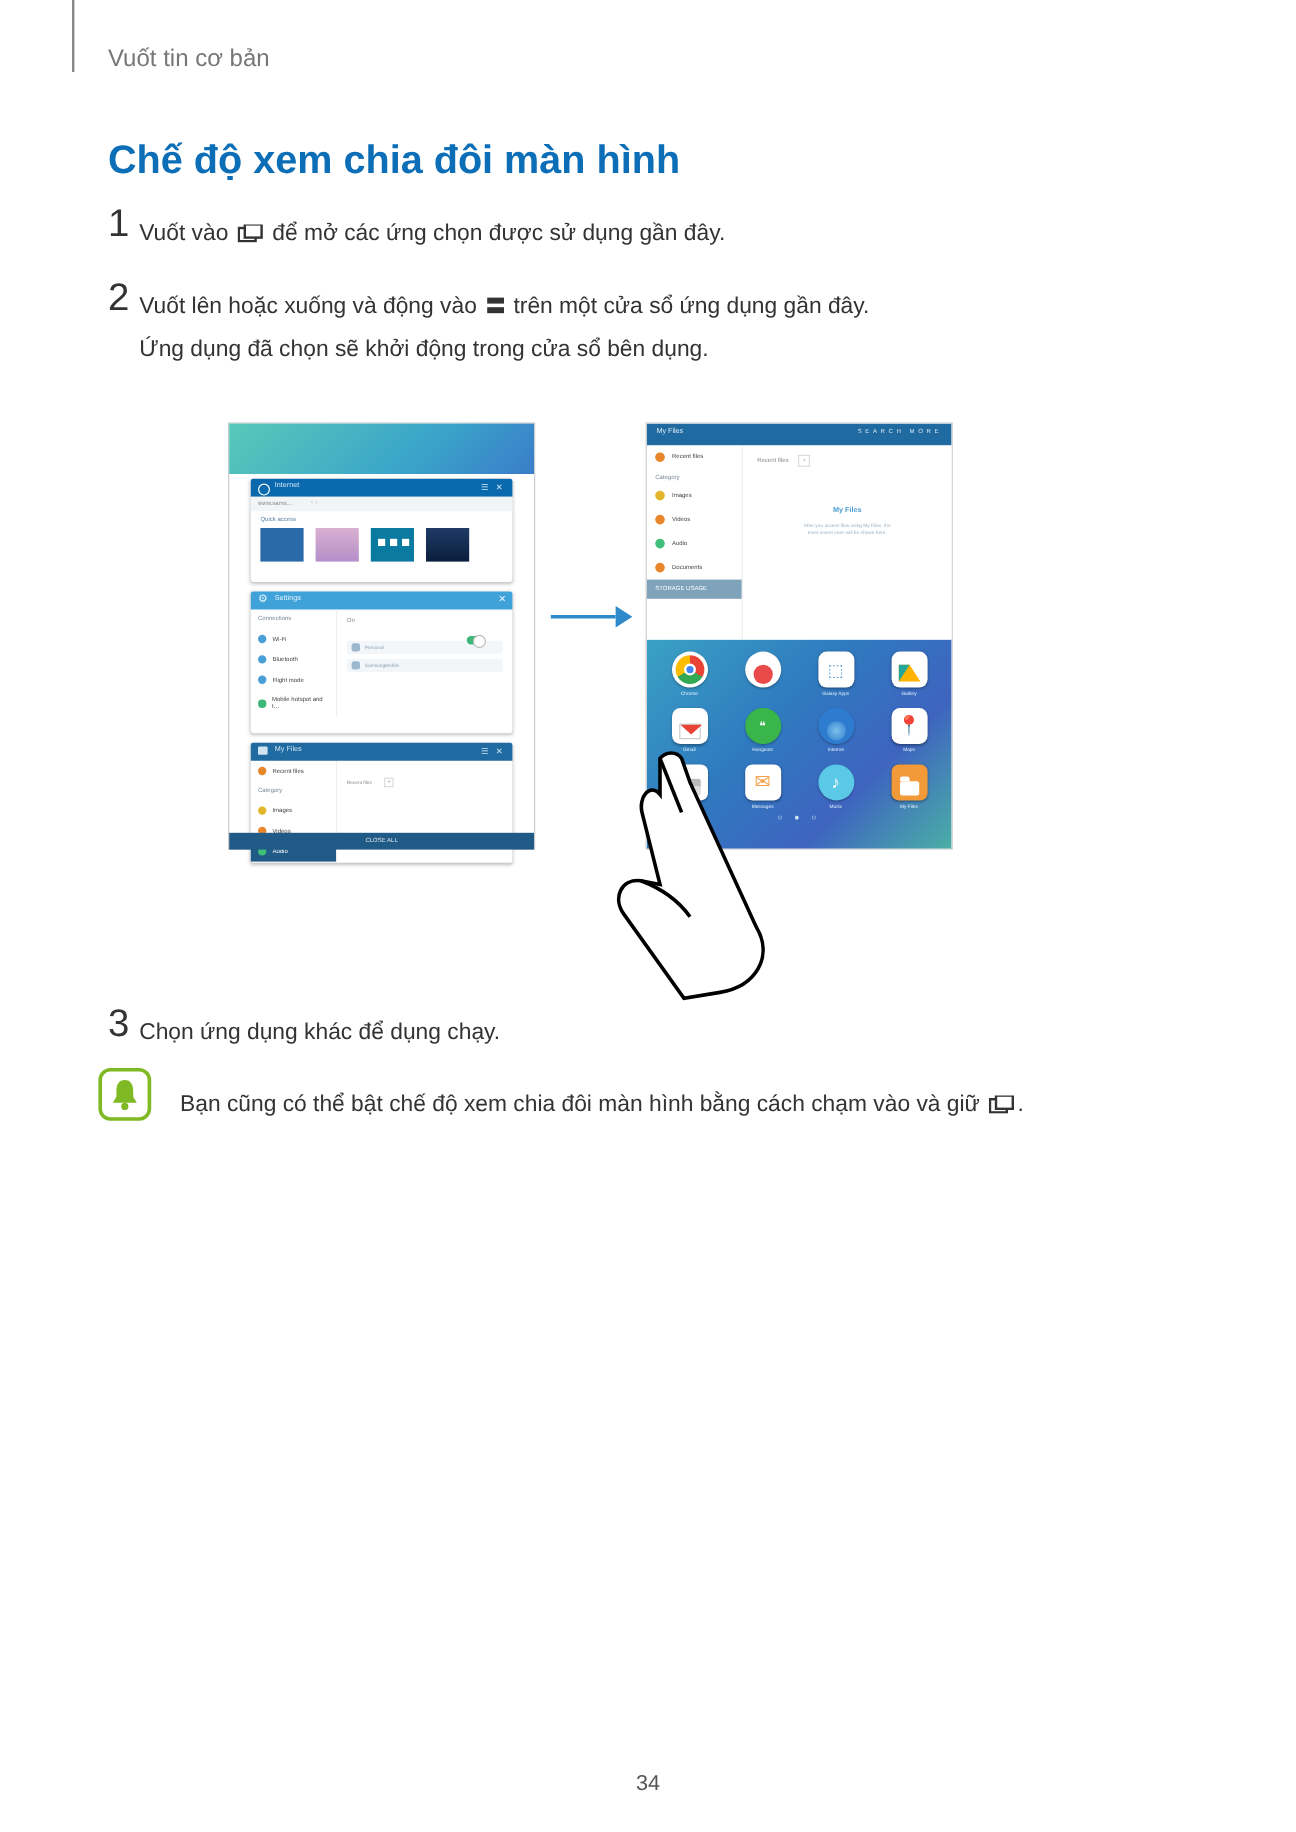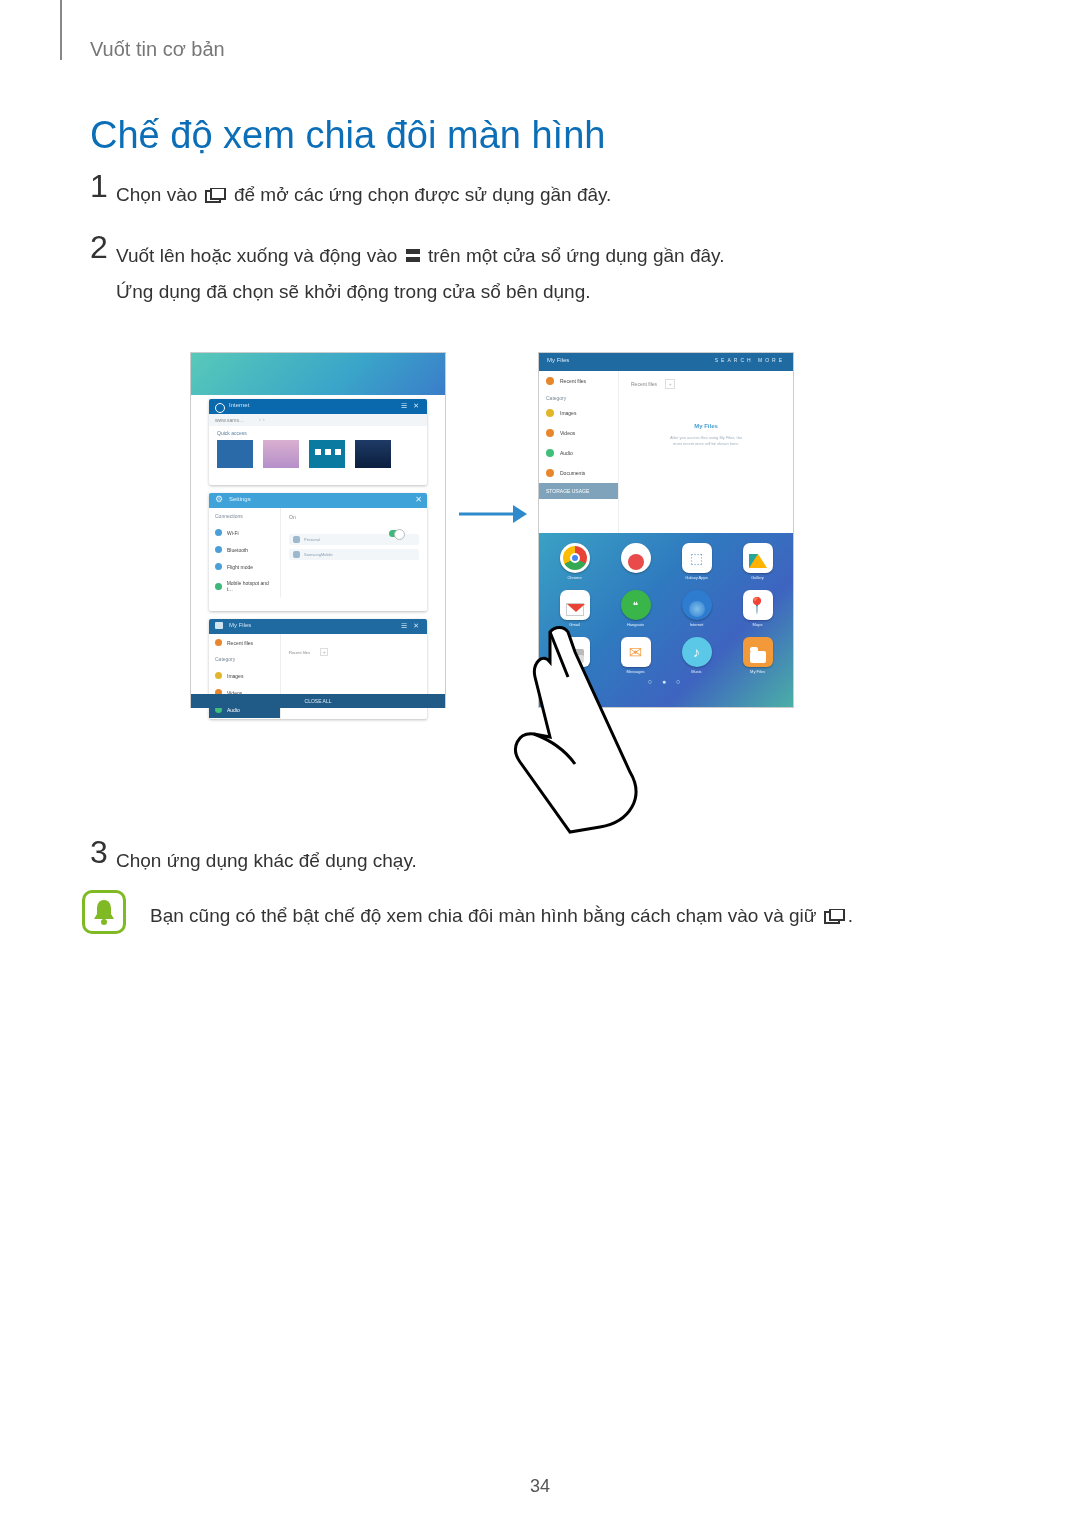--- a/index.html
+++ b/index.html
@@ -23,22 +23,22 @@
     position: absolute;
     left: 90px;
     top: 38px;
     font-size: 20px;
     color: #777;
   }
   .title {
     position: absolute;
     left: 90px;
     top: 114px;
-    font-size: 38px;
-    font-weight: normal;
+    font-size: 33px;
+    font-weight: bold;
     color: #0c6eb6;
   }
   .steps {
     position: absolute;
     left: 82px;
     top: 170px;
     width: 820px;
   }
   .step {
     display: flex;
@@ -202,42 +202,42 @@
   .ic-msg span{color:#f7a14a;font-size:16px;}
   .ic-music{background:#5ac8e6;border-radius:50%;}
   .ic-music span{color:#fff;font-size:14px;}
   .ic-files{background:#f29a3a;border-radius:6px;}
   .ic-files span{width:16px;height:12px;background:#fff;border-radius:2px;display:inline-block;margin-top:9px;position:relative;}
   .ic-files span::before{content:"";position:absolute;left:0;top:-4px;width:8px;height:4px;background:#fff;border-radius:2px 2px 0 0;}
   .pagedots{text-align:center;color:#d0e7f4;font-size:7px;margin-top:4px;letter-spacing:4px;}
 
   
   .step3-wrap{position:absolute;left:82px;top:836px;width:820px;}
-  .note-row{position:absolute;left:82px;top:890px;width:840px;display:flex;align-items:center;gap:24px;}
+  .note-row{position:absolute;left:82px;top:890px;width:840px;display:flex;align-items:flex-end;gap:24px;}
   .note-icon{width:44px;height:44px;border:3px solid #7fb923;border-radius:10px;display:flex;align-items:center;justify-content:center;flex:0 0 auto;}
   .note-icon svg{display:block;}
   .note-text{font-size:19px;color:#333;padding-top:10px;}
 
   .page-number{position:absolute;left:0;right:0;bottom:30px;text-align:center;font-size:18px;color:#555;}
 </style>
 </head>
 <body>
 
 <div class="page-rule"></div>
 
 <div class="header-label">Vuốt tin cơ bản</div>
 
 <h1 class="title">Chế độ xem chia đôi màn hình</h1>
 
 <div class="steps">
 
   <div class="step">
     <div class="step-num">1</div>
     <div class="step-body">
-      <span>Chọn vào </span>
+      <span>Vuốt vào </span>
       <span class="inline-icon">
         <svg width="22" height="15" viewBox="0 0 22 15">
             <rect x="1" y="3" width="14" height="11" fill="none" stroke="#333" stroke-width="2"></rect>
             <rect x="6" y="0" width="14" height="11" fill="#fff" stroke="#333" stroke-width="2"></rect>
           </svg>
       </span>
       <span> để mở các ứng chọn được sử dụng gần đây.</span>
     </div>
   </div>
 

